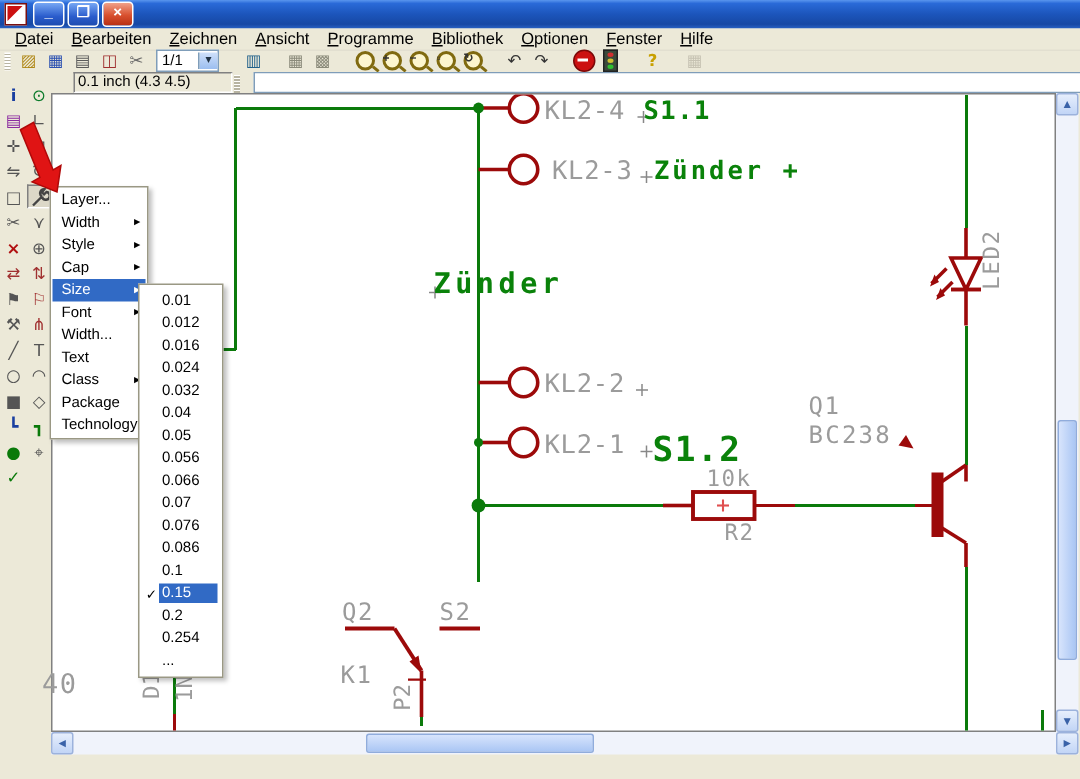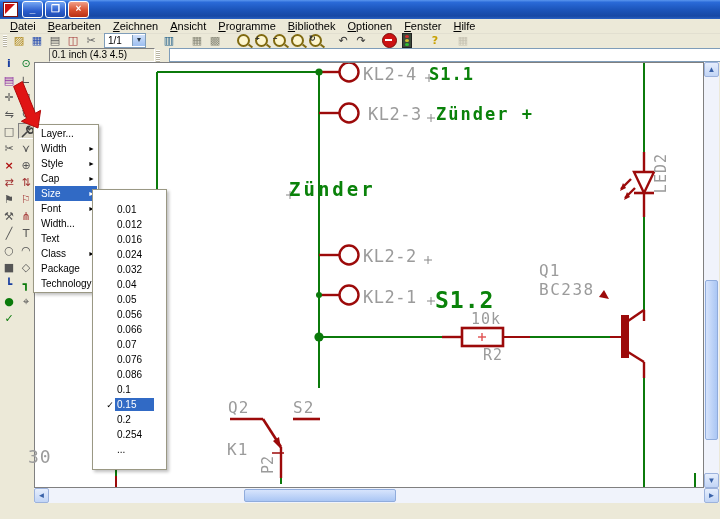--- a/index.html
+++ b/index.html
@@ -91,21 +91,21 @@
 
   
   .cmenu{position:absolute;left:33px;top:124px;width:62px;background:#fff;border:1px solid #9a9884;
     box-shadow:2px 2px 3px rgba(0,0,0,.25);z-index:30;padding:1px;}
   .cmitem{height:15px;display:flex;align-items:center;padding:0 2px 0 6px;font-size:10px;color:#000;}
   .cmitem .lbl{flex:1;}
   .cmitem .arr{font-size:7px;color:#000;}
   .cmitem.hl{background:#316ac5;color:#fff;}
   .cmitem.hl .arr{color:#fff;}
   .smenu{position:absolute;left:92px;top:189px;width:49px;background:#fff;border:1px solid #9a9884;
-    box-shadow:2px 2px 3px rgba(0,0,0,.25);z-index:31;padding:12px;}
+    box-shadow:2px 2px 3px rgba(0,0,0,.25);z-index:31;padding:3px;}
   .smitem{height:15px;display:flex;align-items:center;font-size:10px;}
   .smitem .chk{width:10px;font-size:9px;text-align:center;color:#000;}
   .smitem .lbl{flex:1;padding:1px 2px;}
   .smitem.sel .lbl{background:#316ac5;color:#fff;}
 
   
   .redarrow{position:absolute;left:0;top:0;z-index:40;pointer-events:none;}
 
   .bottomstrip{position:absolute;left:0;top:503px;width:720px;height:16px;background:#ece9d8;}
 </style>
@@ -398,21 +398,21 @@
   <div class="slabel green" style="left:436px;top:104px;font-size:17px;letter-spacing:2px;">Zünder +</div>
   <div class="slabel green" style="left:289px;top:178px;font-size:19px;letter-spacing:3px;">Zünder</div>
   <div class="slabel gray" style="left:363px;top:246px;font-size:17px;letter-spacing:.5px;">KL2-2</div>
   <div class="slabel gray" style="left:363px;top:287px;font-size:17px;letter-spacing:.5px;">KL2-1</div>
   <div class="slabel green" style="left:435px;top:287px;font-size:23px;letter-spacing:1px;">S1.2</div>
   <div class="slabel gray" style="left:539px;top:261px;font-size:16px;letter-spacing:1px;">Q1</div>
   <div class="slabel gray" style="left:539px;top:280px;font-size:16px;letter-spacing:1.5px;">BC238</div>
   <div class="slabel gray" style="left:471px;top:310px;font-size:15px;letter-spacing:1px;">10k</div>
   <div class="slabel gray" style="left:483px;top:346px;font-size:15px;letter-spacing:1px;">R2</div>
   <div class="slabel gray vtext" style="left:652px;top:153px;font-size:15px;letter-spacing:1px;">LED2</div>
-  <div class="slabel gray" style="left:28px;top:446px;font-size:18px;letter-spacing:1px;">30</div>
+  <div class="slabel gray" style="left:28px;top:446px;font-size:18px;letter-spacing:1px;">40</div>
   <div class="slabel gray vtext" style="left:92px;top:448px;font-size:15px;">D1</div>
   <div class="slabel gray vtext" style="left:114px;top:450px;font-size:15px;">1N</div>
   <div class="slabel gray" style="left:228px;top:398px;font-size:16px;letter-spacing:1px;">Q2</div>
   <div class="slabel gray" style="left:293px;top:398px;font-size:16px;letter-spacing:1px;">S2</div>
   <div class="slabel gray" style="left:227px;top:440px;font-size:16px;letter-spacing:1px;">K1</div>
   <div class="slabel gray vtext" style="left:259px;top:456px;font-size:15px;">P2</div>
 
   <div class="vscroll">
     <span class="sbtn" style="left:0;top:0;">▲</span>
     <span class="sthumb" style="left:1px;top:218px;width:13px;height:160px;"></span>

